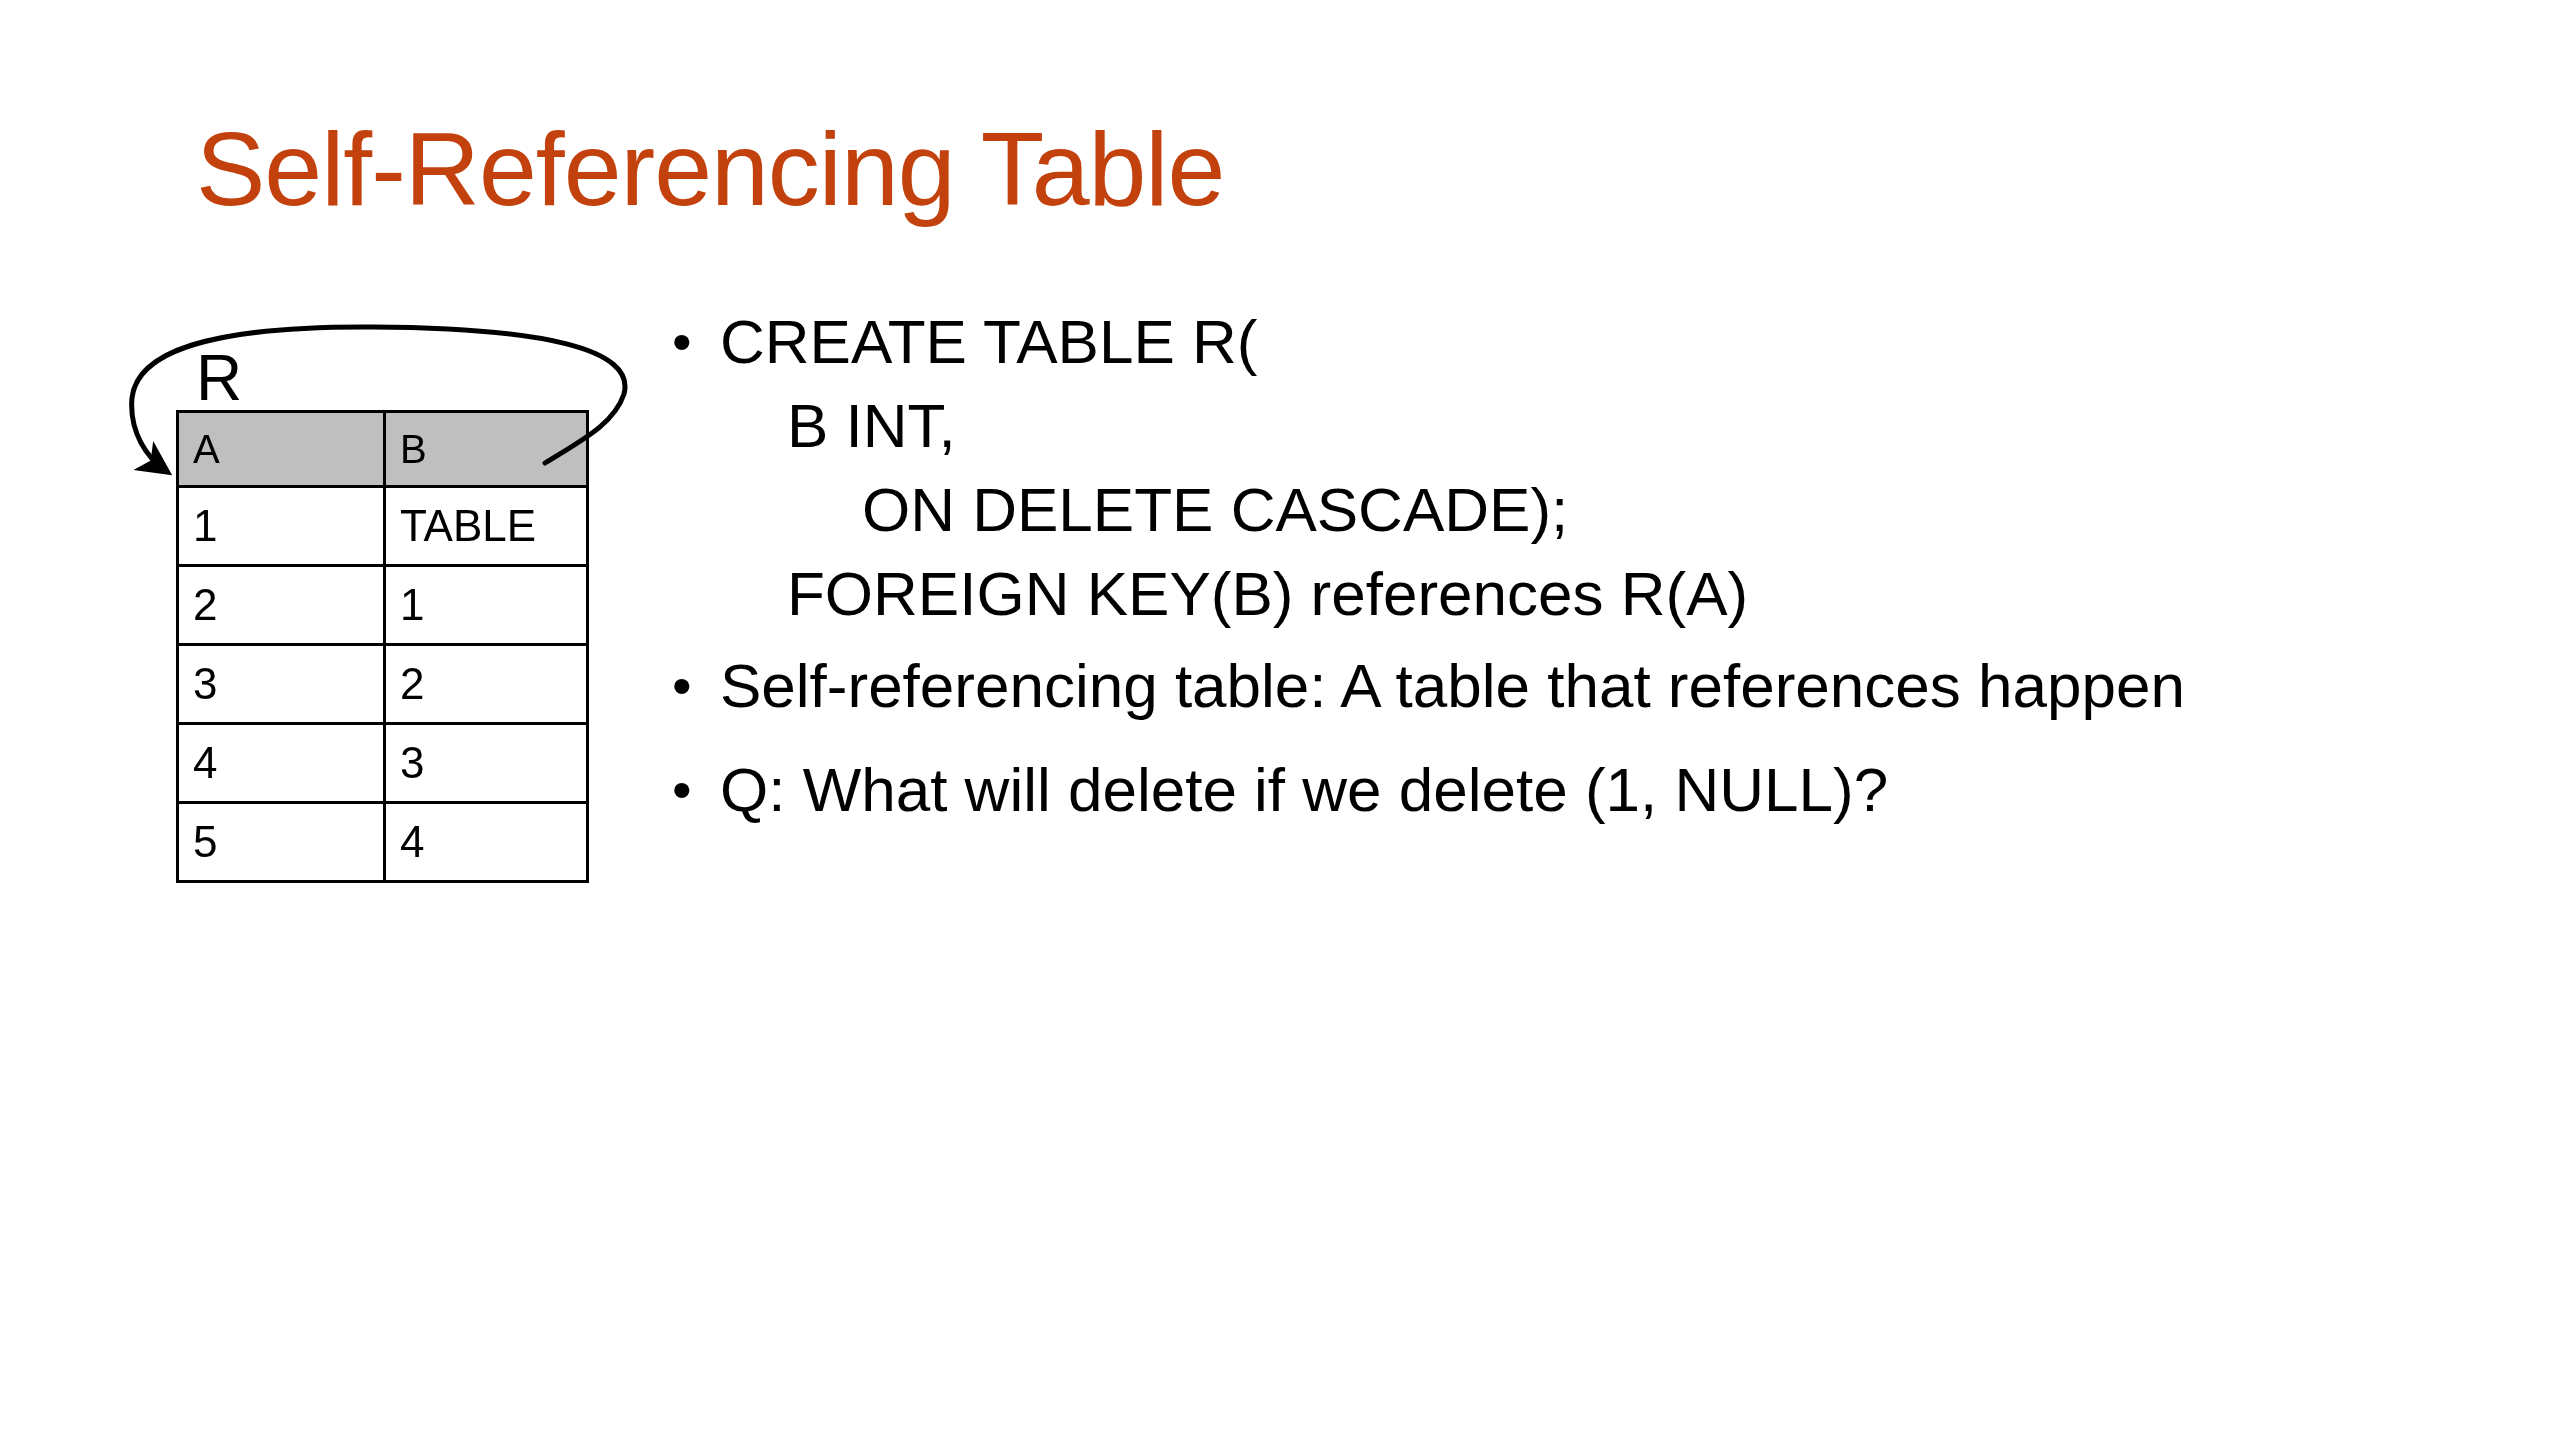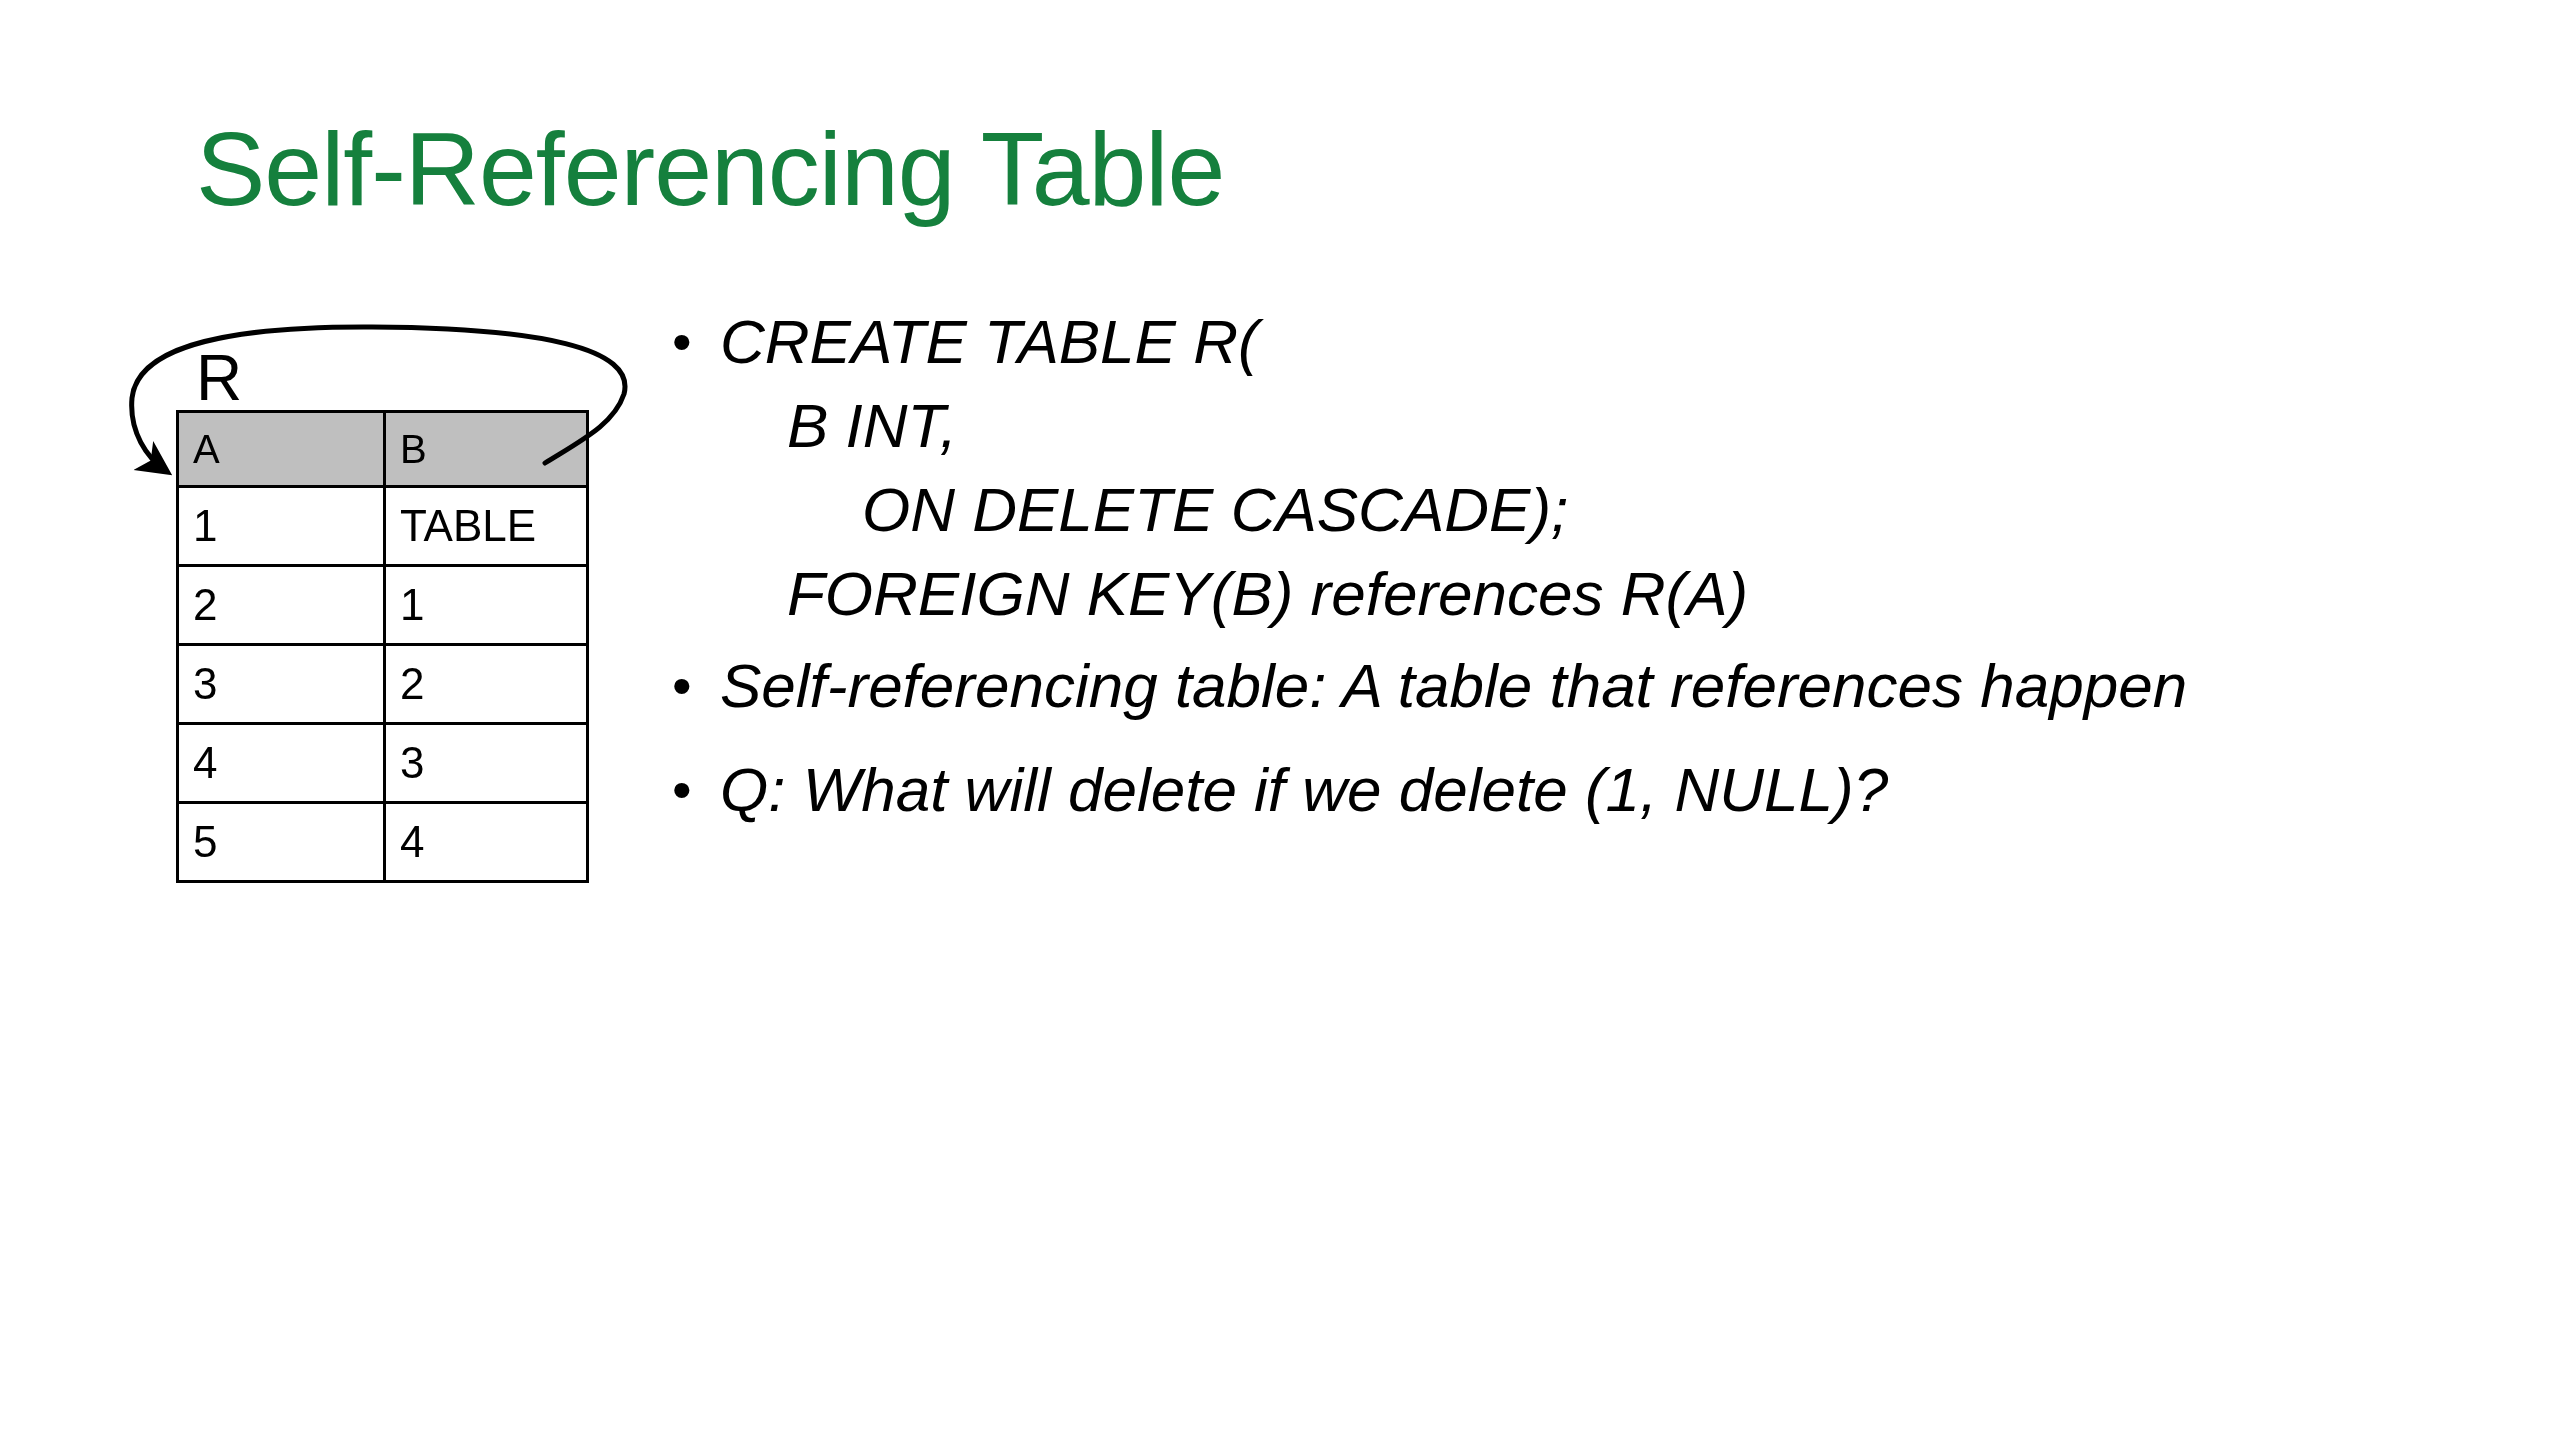--- a/index.html
+++ b/index.html
@@ -20,21 +20,21 @@
   
   .slide-title {
     position: absolute;
     left: 196px;
     top: 117px;
     margin: 0;
     font-size: 104px;
     font-weight: 300;
     line-height: 1;
     letter-spacing: -1px;
-    color: #15803d;
+    color: #c2410c;
     white-space: nowrap;
   }
 
   
   .table-name {
     position: absolute;
     left: 196px;
     top: 346px;
     font-size: 64px;
     line-height: 1;
@@ -92,21 +92,21 @@
     color: #000000;
     white-space: nowrap;
   }
   .para { display: flex; align-items: flex-start; }
   .para .marker {
     width: 48px;
     flex: 0 0 48px;
     font-size: 56px;
     line-height: 84px;
   }
-  .para .lines { flex: 0 0 auto; font-style: italic; }
+  .para .lines { flex: 0 0 auto; }
   .line.indent-1 { padding-left: 67px; }
   .line.indent-2 { padding-left: 142px; }
   .para-2 { margin-top: 8px; }
   .para-3 { margin-top: 20px; }
 </style>
 </head>
 <body>
 
 <div class="slide">
 

